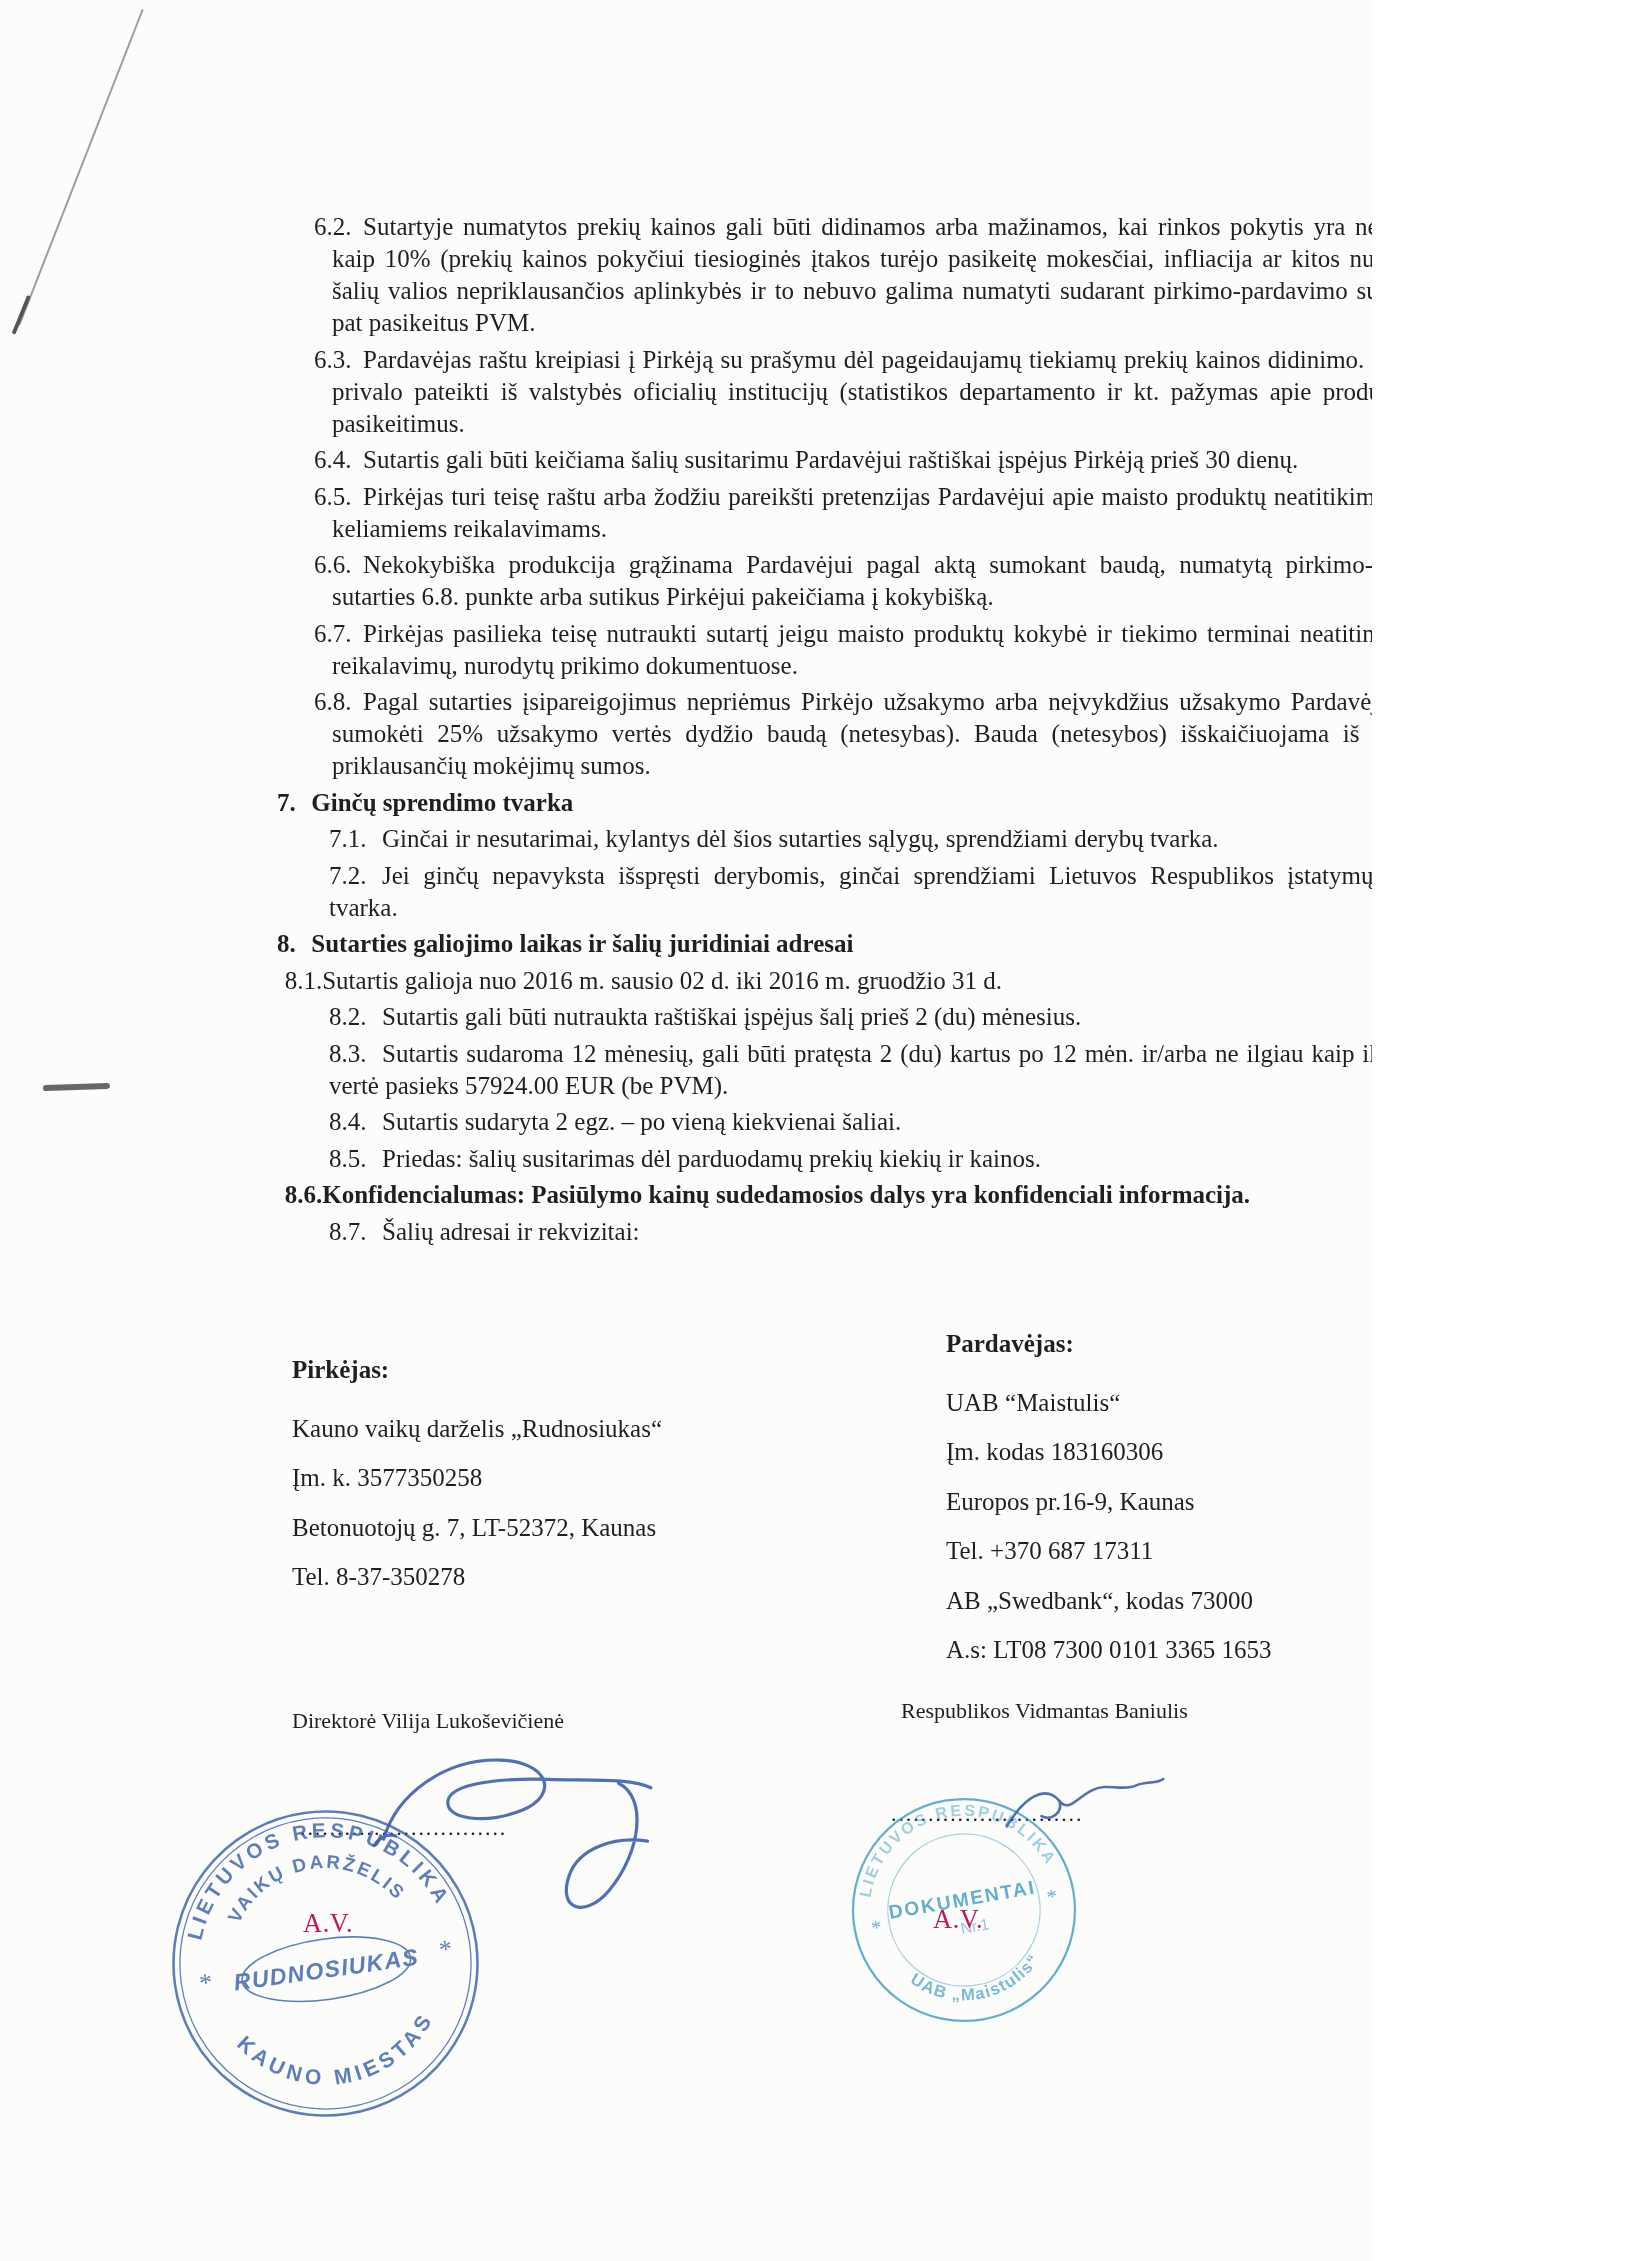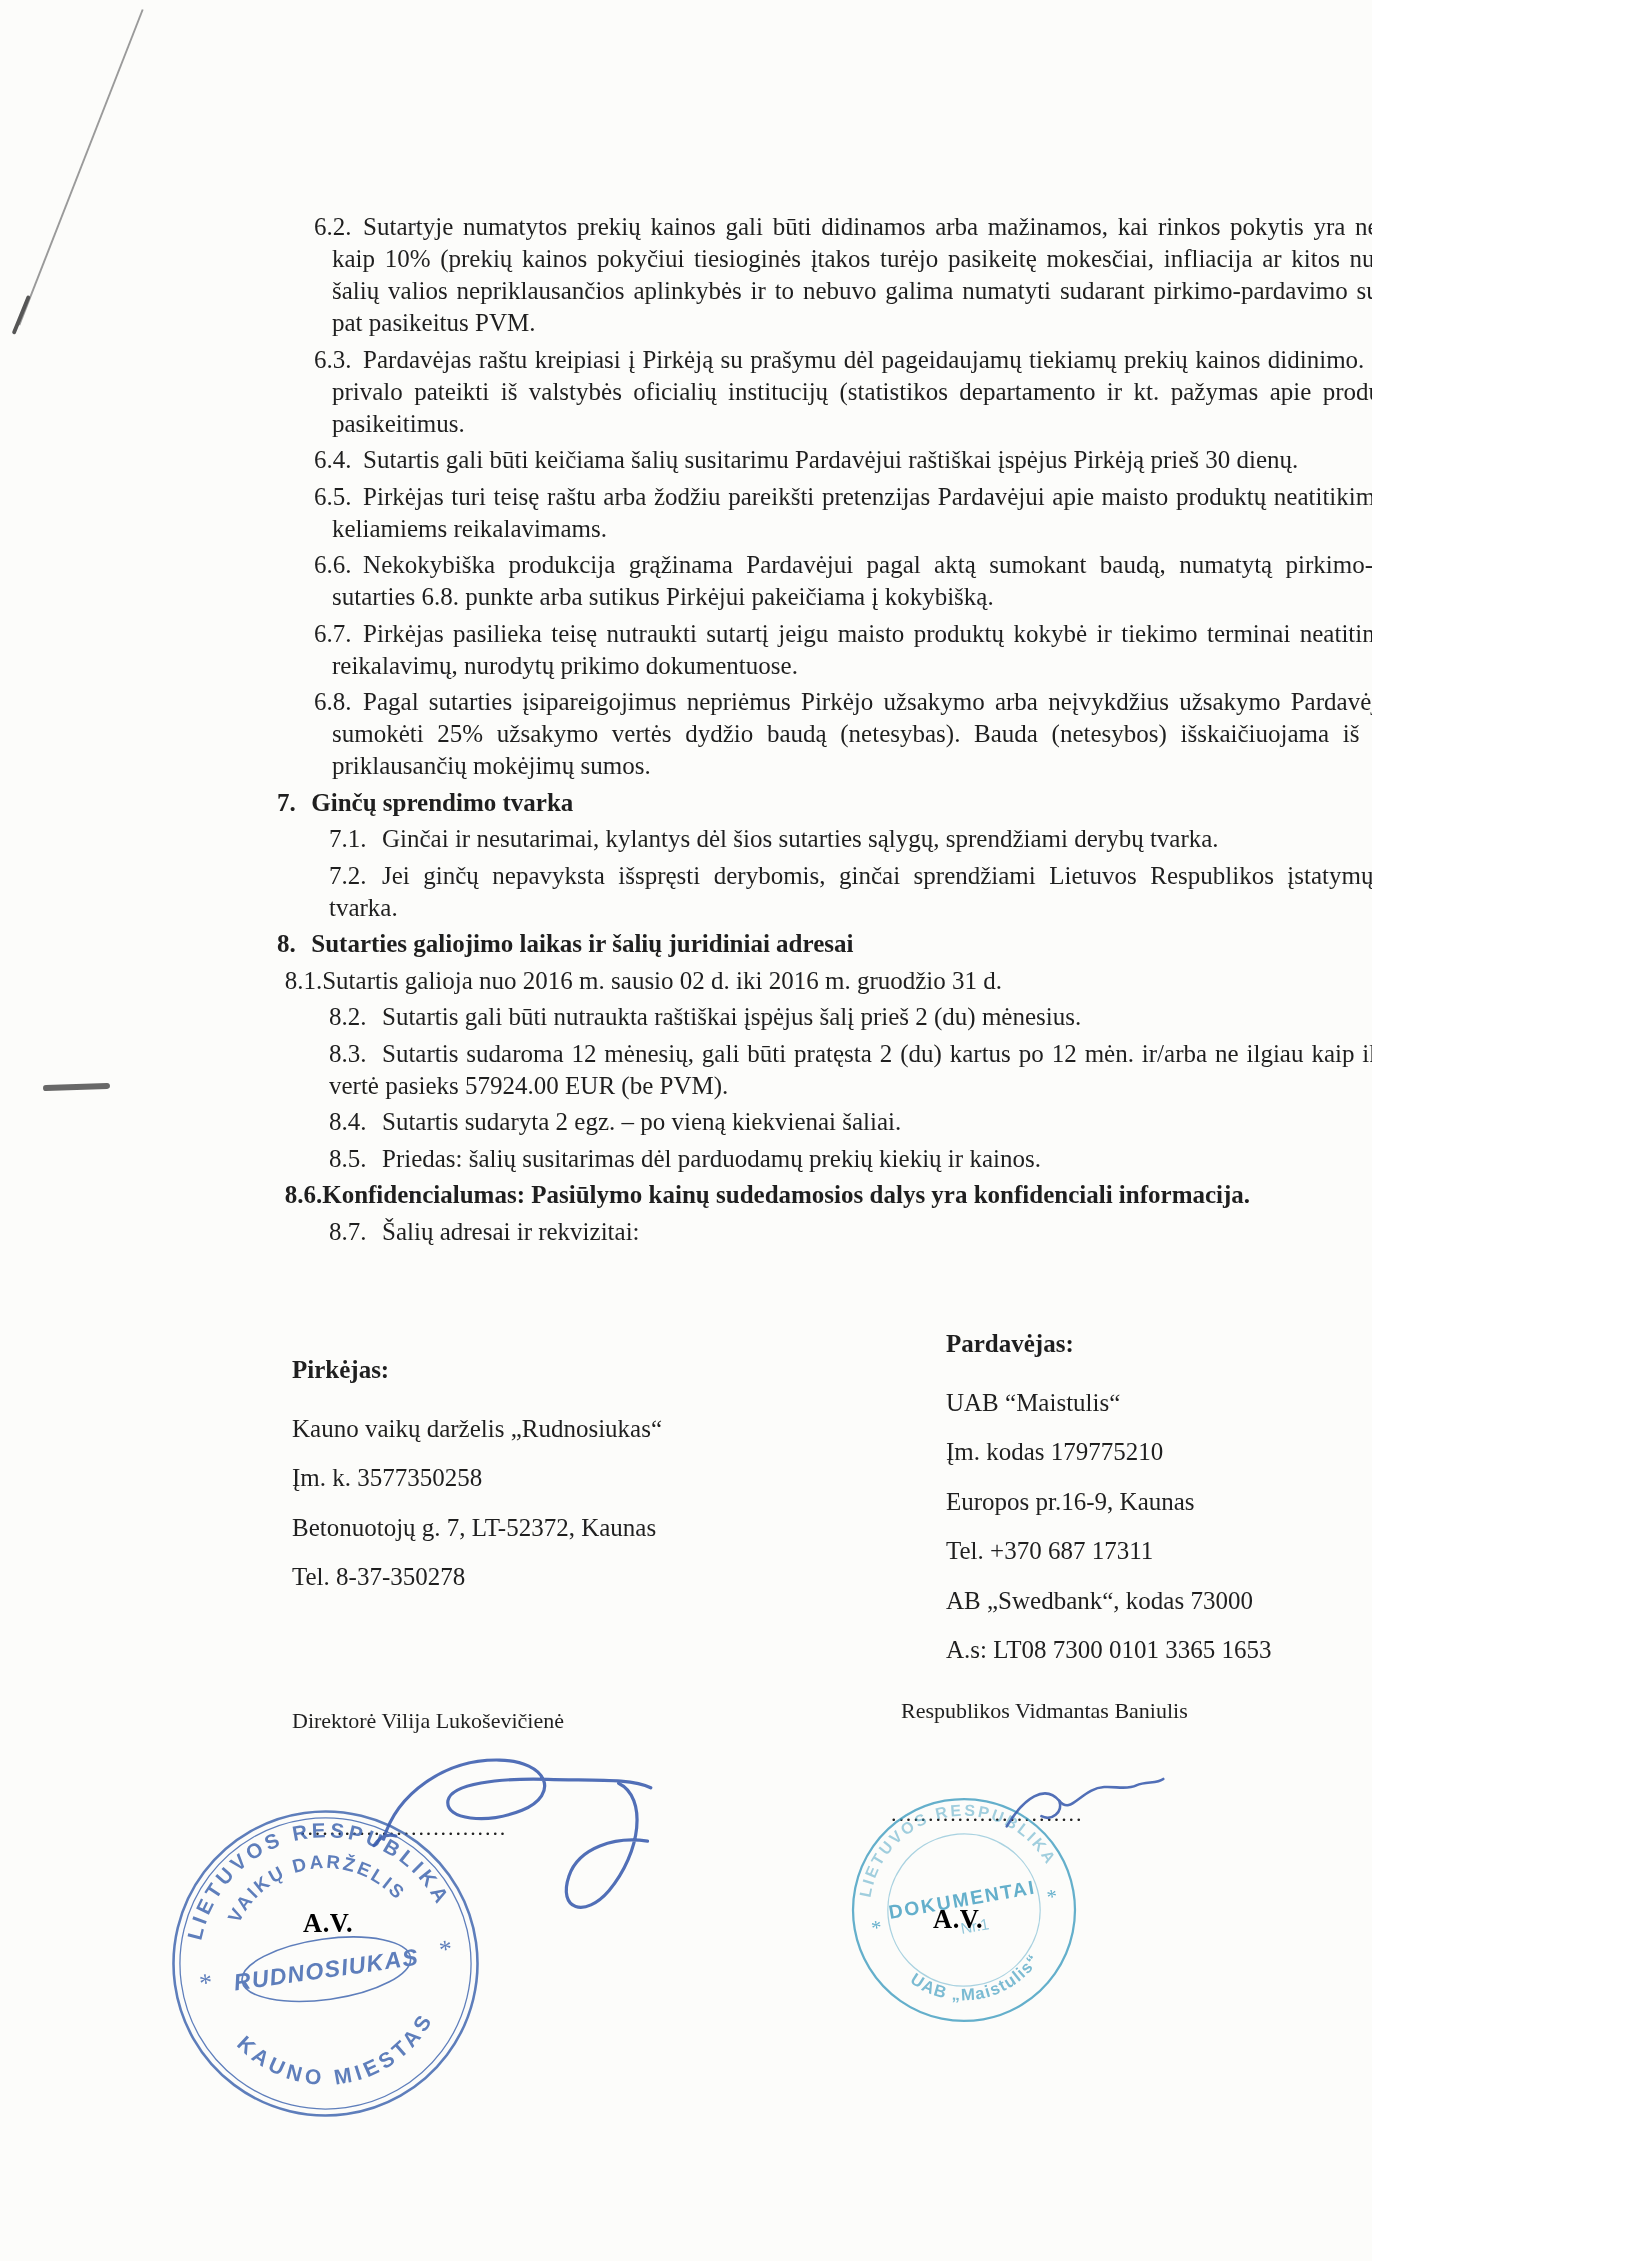--- a/index.html
+++ b/index.html
@@ -22,21 +22,21 @@
   .sec-head { font-weight:bold; }
   .sec-head .cnum { padding-right:15.5px; }
   .bold { font-weight:bold; }
 
   .col { position:absolute; font-size:25px; }
   .col p { line-height:32px; margin-bottom:17.4px; white-space:nowrap; }
   .col .col-label { font-weight:bold; margin-bottom:27px; }
   .director { position:absolute; font-size:22px; white-space:nowrap; }
 
   .dots { position:absolute; font-size:22px; letter-spacing:1.9px; color:#222; }
-  .av { position:absolute; font-size:26.4px; font-weight:bold; color:#000000; letter-spacing:0.6px; z-index:9; }
+  .av { position:absolute; font-size:26.4px; font-weight:normal; color:#be185d; letter-spacing:0.6px; z-index:9; }
 
   .stamp { position:absolute; z-index:5; }
   .sig { position:absolute; z-index:7; }
 
   .artifact-dash {
     position:absolute; left:43px; top:1084px; width:67px; height:5.8px;
     background:#4e4e4e; border-radius:3.2px; transform:rotate(-2deg); opacity:.85;
   }
   .artifact-svg { position:absolute; left:0; top:0; }
 </style>
@@ -80,21 +80,21 @@
     <p class="col-label">Pirkėjas:</p>
     <p>Kauno vaikų darželis „Rudnosiukas“</p>
     <p>Įm. k. 3577350258</p>
     <p>Betonuotojų  g. 7, LT-52372, Kaunas</p>
     <p>Tel. 8-37-350278</p>
   </div>
 
   <div class="col" style="left:946px; top:1328px;">
     <p class="col-label">Pardavėjas:</p>
     <p>UAB “Maistulis“</p>
-    <p>Įm. kodas 179775210</p>
+    <p>Įm. kodas 183160306</p>
     <p>Europos pr.16-9, Kaunas</p>
     <p>Tel. +370 687 17311</p>
     <p>AB „Swedbank“, kodas 73000</p>
     <p>A.s: LT08 7300 0101 3365 1653</p>
   </div>
 
   <p class="director" style="left:292px; top:1708px;">Direktorė  Vilija Lukoševičienė</p>
   <p class="director" style="left:901px; top:1698px;">Respublikos Vidmantas Baniulis</p>
 
   <p class="dots" style="left:300px; top:1815px;">............................</p>

